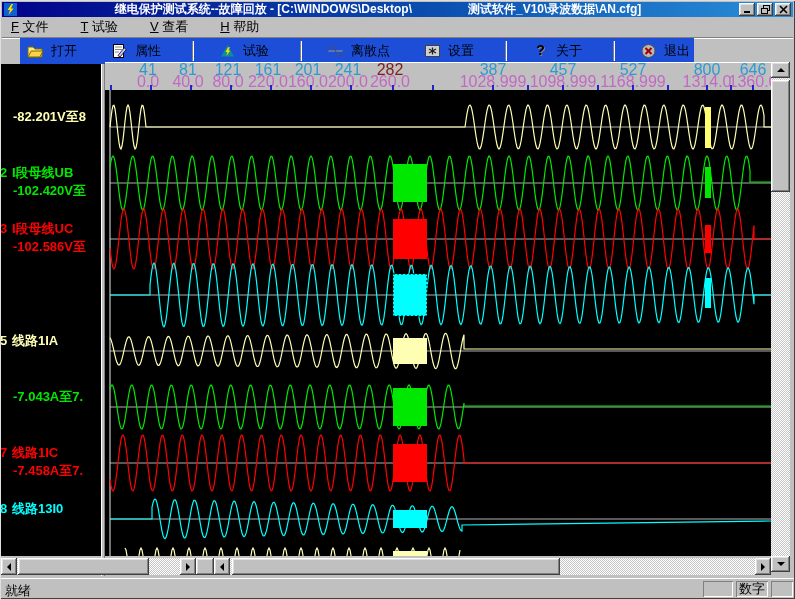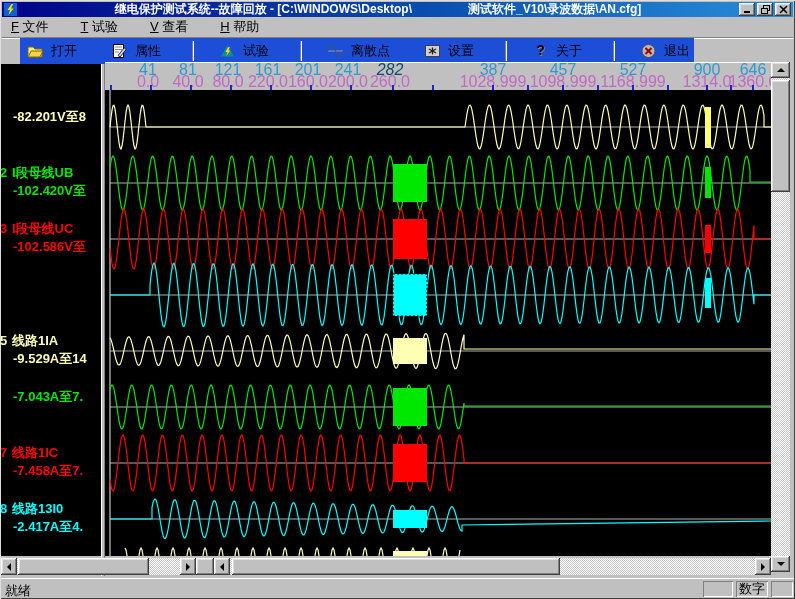--- a/index.html
+++ b/index.html
@@ -192,32 +192,30 @@
     <div class="ch-entry" style="top: 100px; color: rgb(0, 232, 0);">
       <div class="ch-line1"><span class="ch-num">2</span>I段母线UB</div>
       <div class="ch-line2">-102.420V至</div>
     </div>
     <div class="ch-entry" style="top: 156px; color: rgb(255, 0, 0);">
       <div class="ch-line1"><span class="ch-num">3</span>I段母线UC</div>
       <div class="ch-line2">-102.586V至</div>
     </div>
     <div class="ch-entry" style="top: 268px; color: rgb(255, 255, 180);">
       <div class="ch-line1"><span class="ch-num">5</span>线路1IA</div>
-      <div class="ch-line2">-9.529A至14</div>
     </div>
     <div class="ch-entry" style="top: 324px; color: rgb(0, 232, 0);">
       <div class="ch-line2">-7.043A至7.</div>
     </div>
     <div class="ch-entry" style="top: 380px; color: rgb(255, 0, 0);">
       <div class="ch-line1"><span class="ch-num">7</span>线路1IC</div>
       <div class="ch-line2">-7.458A至7.</div>
     </div>
     <div class="ch-entry" style="top: 436px; color: rgb(0, 255, 255);">
       <div class="ch-line1"><span class="ch-num">8</span>线路13I0</div>
-      <div class="ch-line2">-2.417A至4.</div>
     </div>
   </div>
 <div id="panel-divider" class="abs"></div>
 
 <div id="ruler" class="abs">
     <div class="ruler-pair" style="left: 3px; top: 2px;">
       <span class="ruler-sample" style="color: rgb(45, 155, 208);">41</span>
       <span class="ruler-time" style="color: rgb(196, 104, 196);">0.0</span>
     </div>
     <div class="ruler-pair" style="left: 43px; top: 2px;">
@@ -234,37 +232,37 @@
     </div>
     <div class="ruler-pair" style="left: 163px; top: 2px;">
       <span class="ruler-sample" style="color: rgb(45, 155, 208);">201</span>
       <span class="ruler-time" style="color: rgb(196, 104, 196);">160.0</span>
     </div>
     <div class="ruler-pair" style="left: 203px; top: 2px;">
       <span class="ruler-sample" style="color: rgb(45, 155, 208);">241</span>
       <span class="ruler-time" style="color: rgb(196, 104, 196);">200.0</span>
     </div>
     <div class="ruler-pair" style="left: 245px; top: 2px;">
-      <span class="ruler-sample" style="color: #0c4a6e; font-style: italic;">282</span>
+      <span class="ruler-sample" style="color: #7f1d1d;">282</span>
       <span class="ruler-time" style="color: rgb(196, 104, 196);">260.0</span>
     </div>
     <div class="ruler-pair" style="left: 348px; top: 2px;">
       <span class="ruler-sample" style="color: rgb(45, 155, 208);">387</span>
       <span class="ruler-time" style="color: rgb(196, 104, 196);">1028.999</span>
     </div>
     <div class="ruler-pair" style="left: 418px; top: 2px;">
       <span class="ruler-sample" style="color: rgb(45, 155, 208);">457</span>
       <span class="ruler-time" style="color: rgb(196, 104, 196);">1098.999</span>
     </div>
     <div class="ruler-pair" style="left: 488px; top: 2px;">
       <span class="ruler-sample" style="color: rgb(45, 155, 208);">527</span>
       <span class="ruler-time" style="color: rgb(196, 104, 196);">1168.999</span>
     </div>
     <div class="ruler-pair" style="left: 562px; top: 2px;">
-      <span class="ruler-sample" style="color: rgb(45, 155, 208);">900</span>
+      <span class="ruler-sample" style="color: rgb(45, 155, 208);">800</span>
       <span class="ruler-time" style="color: rgb(196, 104, 196);">1314.0</span>
     </div>
     <div class="ruler-pair" style="left: 608px; top: 2px;">
       <span class="ruler-sample" style="color: rgb(45, 155, 208);">646</span>
       <span class="ruler-time" style="color: rgb(196, 104, 196);">1360.0</span>
     </div>
     <div class="ruler-tick" style="left: 5px; background: rgb(34, 34, 204);"></div>
     <div class="ruler-tick" style="left: 45px; background: rgb(34, 34, 204);"></div>
     <div class="ruler-tick" style="left: 85px; background: rgb(34, 34, 204);"></div>
     <div class="ruler-tick" style="left: 125px; background: rgb(34, 34, 204);"></div>

